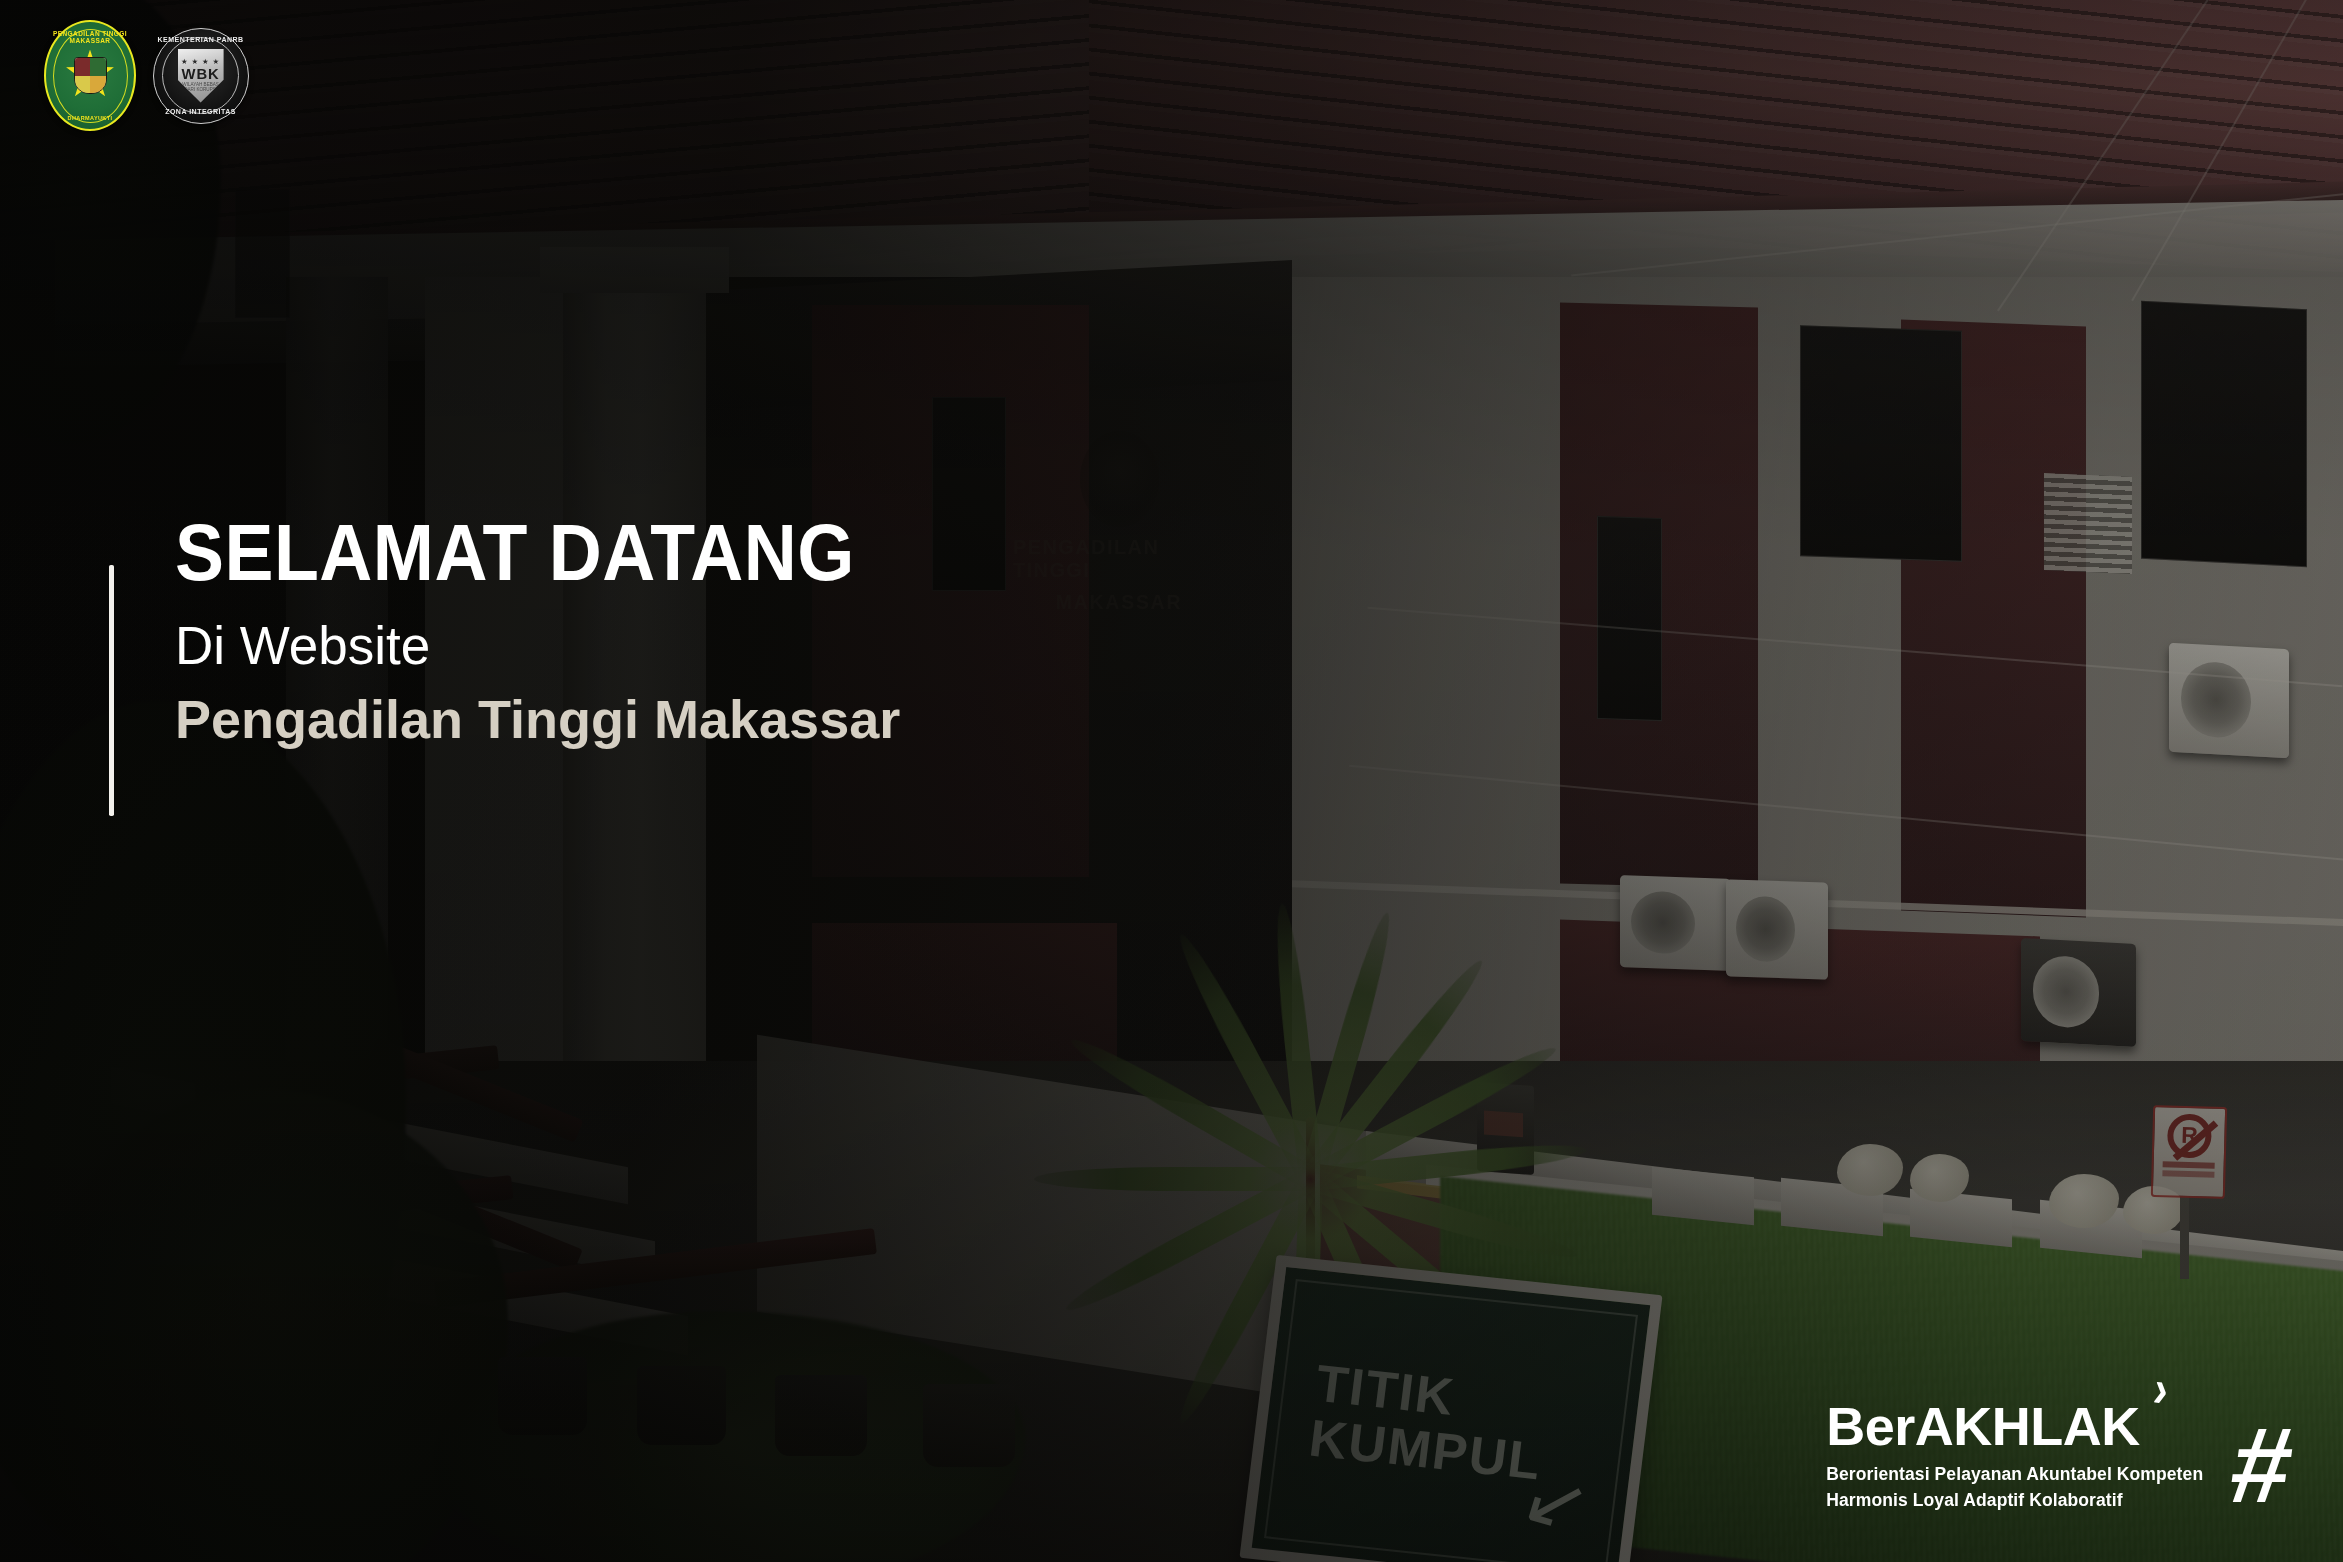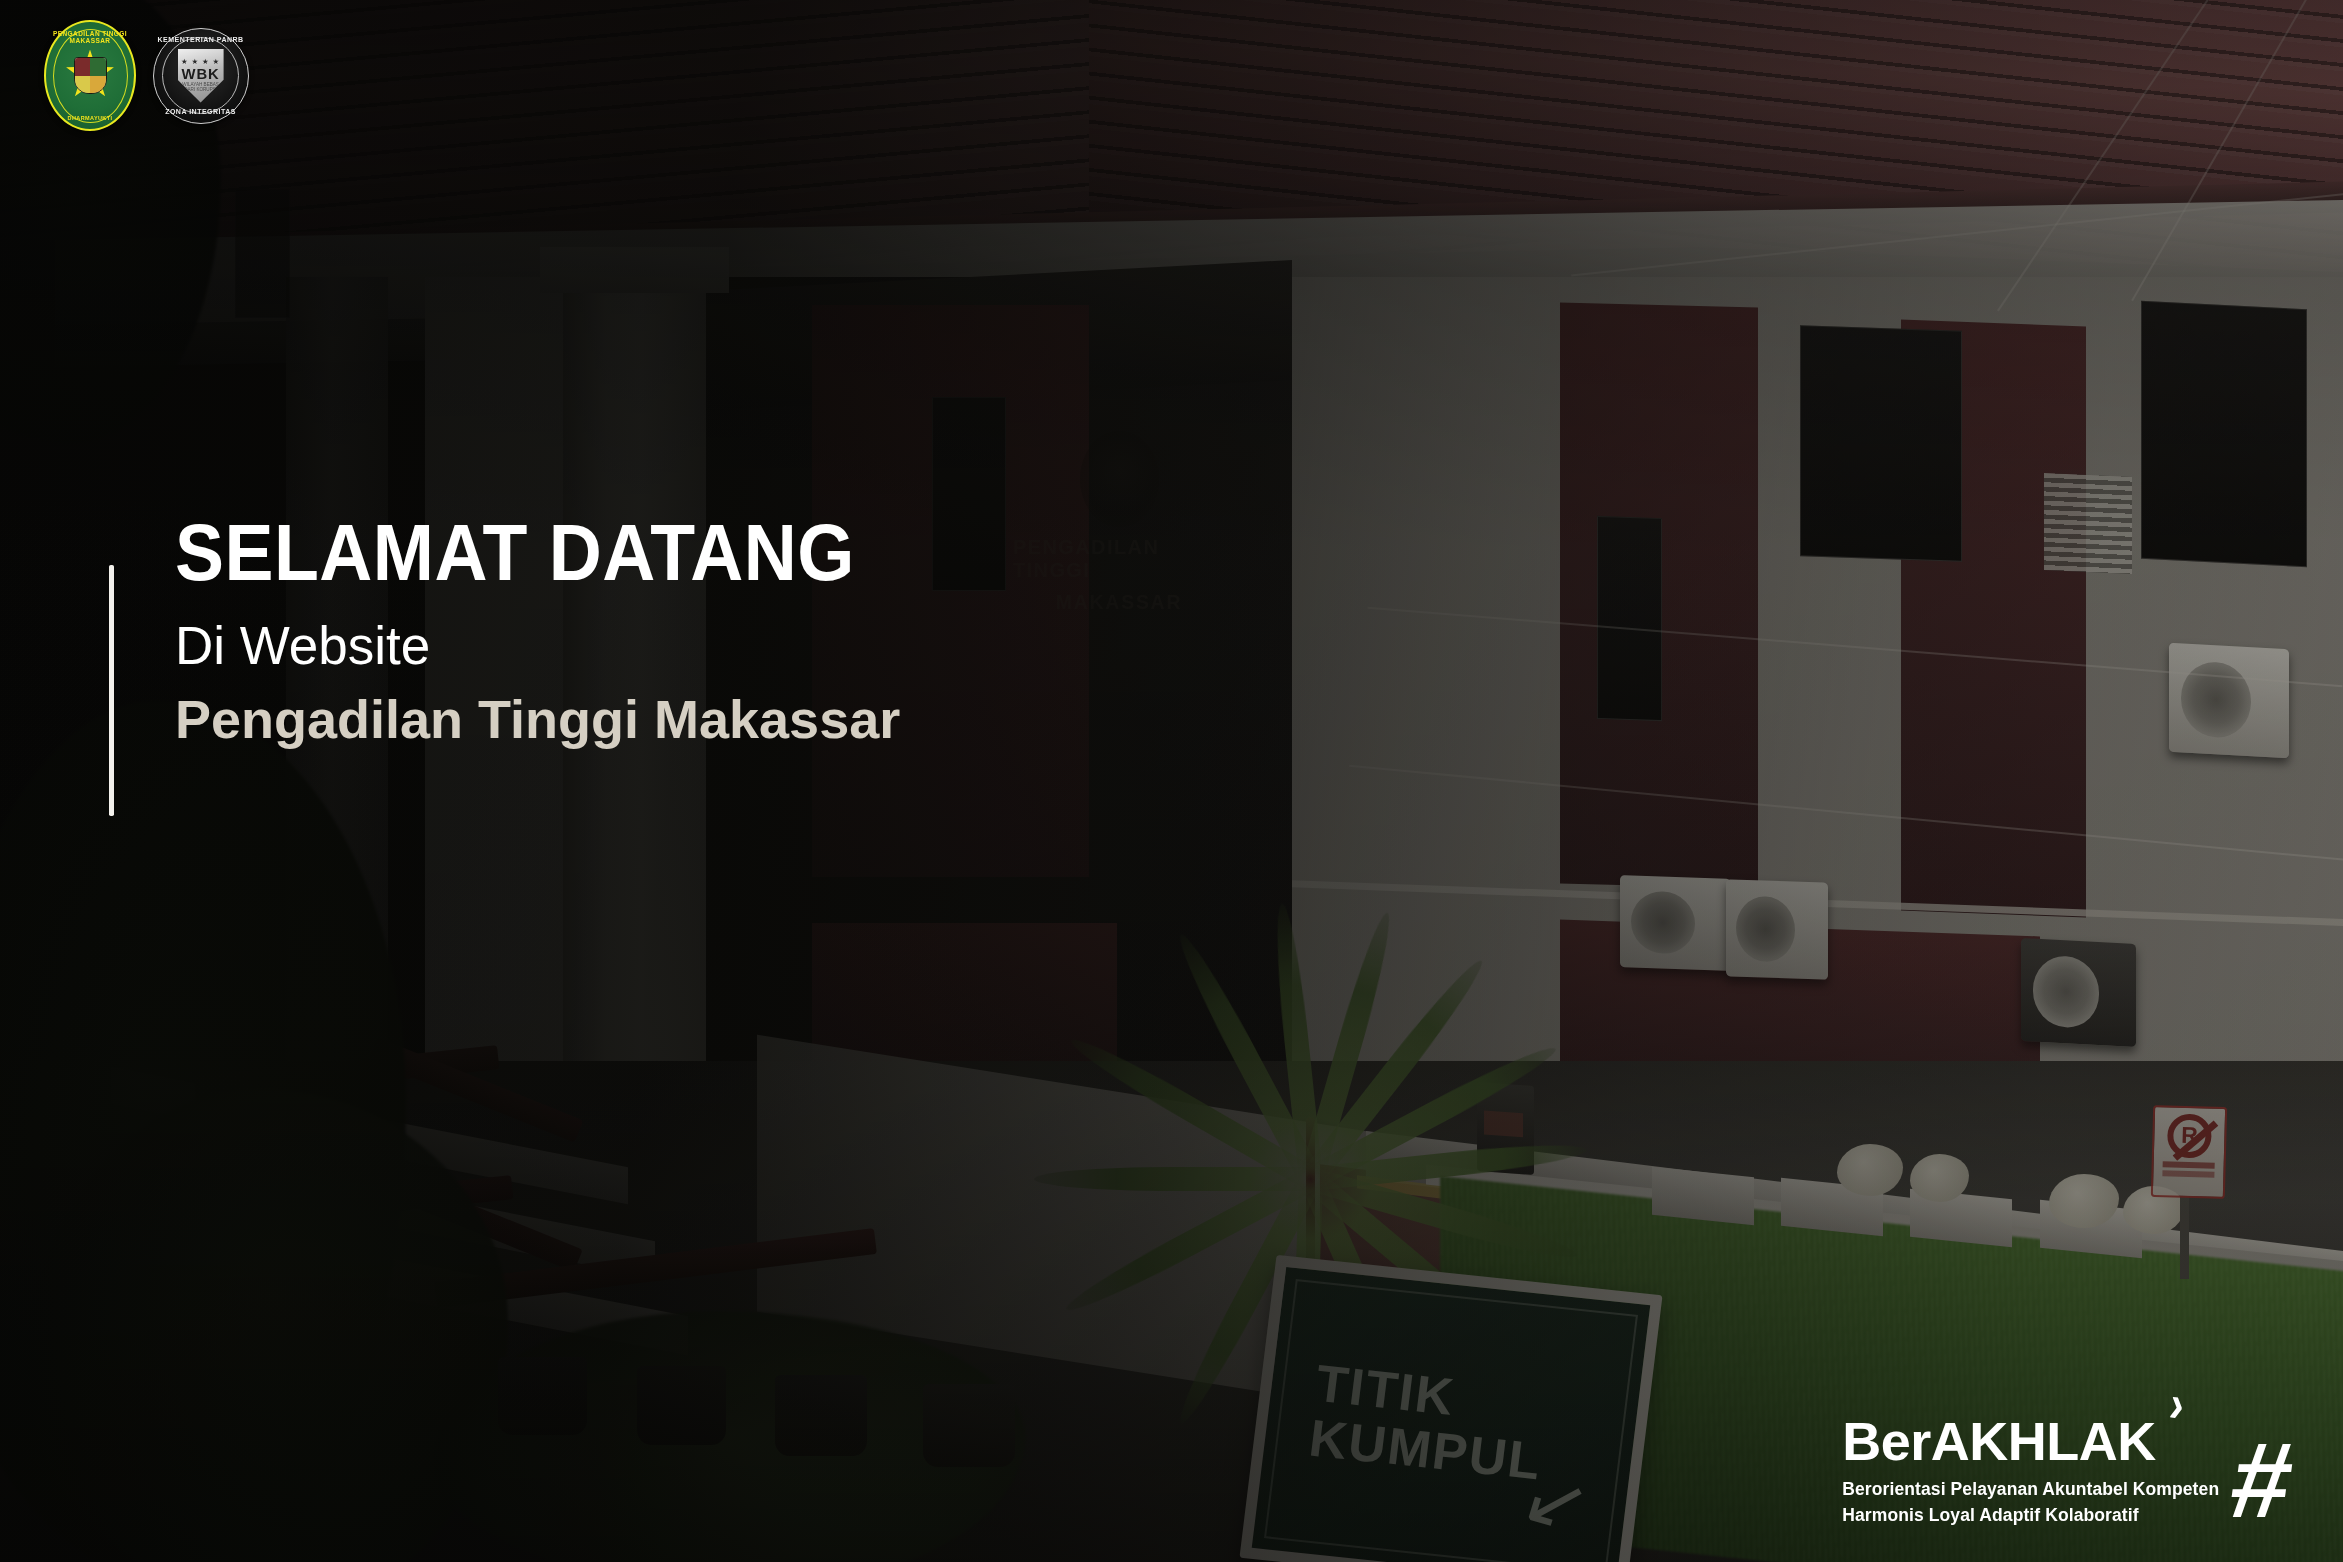--- a/index.html
+++ b/index.html
@@ -449,22 +449,22 @@
     line-height:1.1; white-space:nowrap;
   }
   .h-tag {
     position:absolute; left:175px; top:866px; z-index:15;
     font-size:35px; font-weight:400; color:#cfc9bd;
     letter-spacing:0.2px; white-space:nowrap;
   }
 
   
   .berakhlak {
-    position:absolute; right:55px; bottom:35px; z-index:20;
-    display:flex; align-items:flex-end; gap:13px;
+    position:absolute; right:55px; bottom:50px; z-index:20;
+    display:flex; align-items:flex-end; gap:29px;
   }
   .ba-left { display:flex; flex-direction:column; align-items:flex-start; }
   .ba-word {
     position:relative;
     font-size:54px; font-weight:700; color:#ffffff; line-height:1;
     letter-spacing:-0.5px; white-space:nowrap;
   }
   .ba-chev {
     position:absolute; right:-28px; top:-31px;
     font-size:42px; font-weight:700; color:#ffffff;

